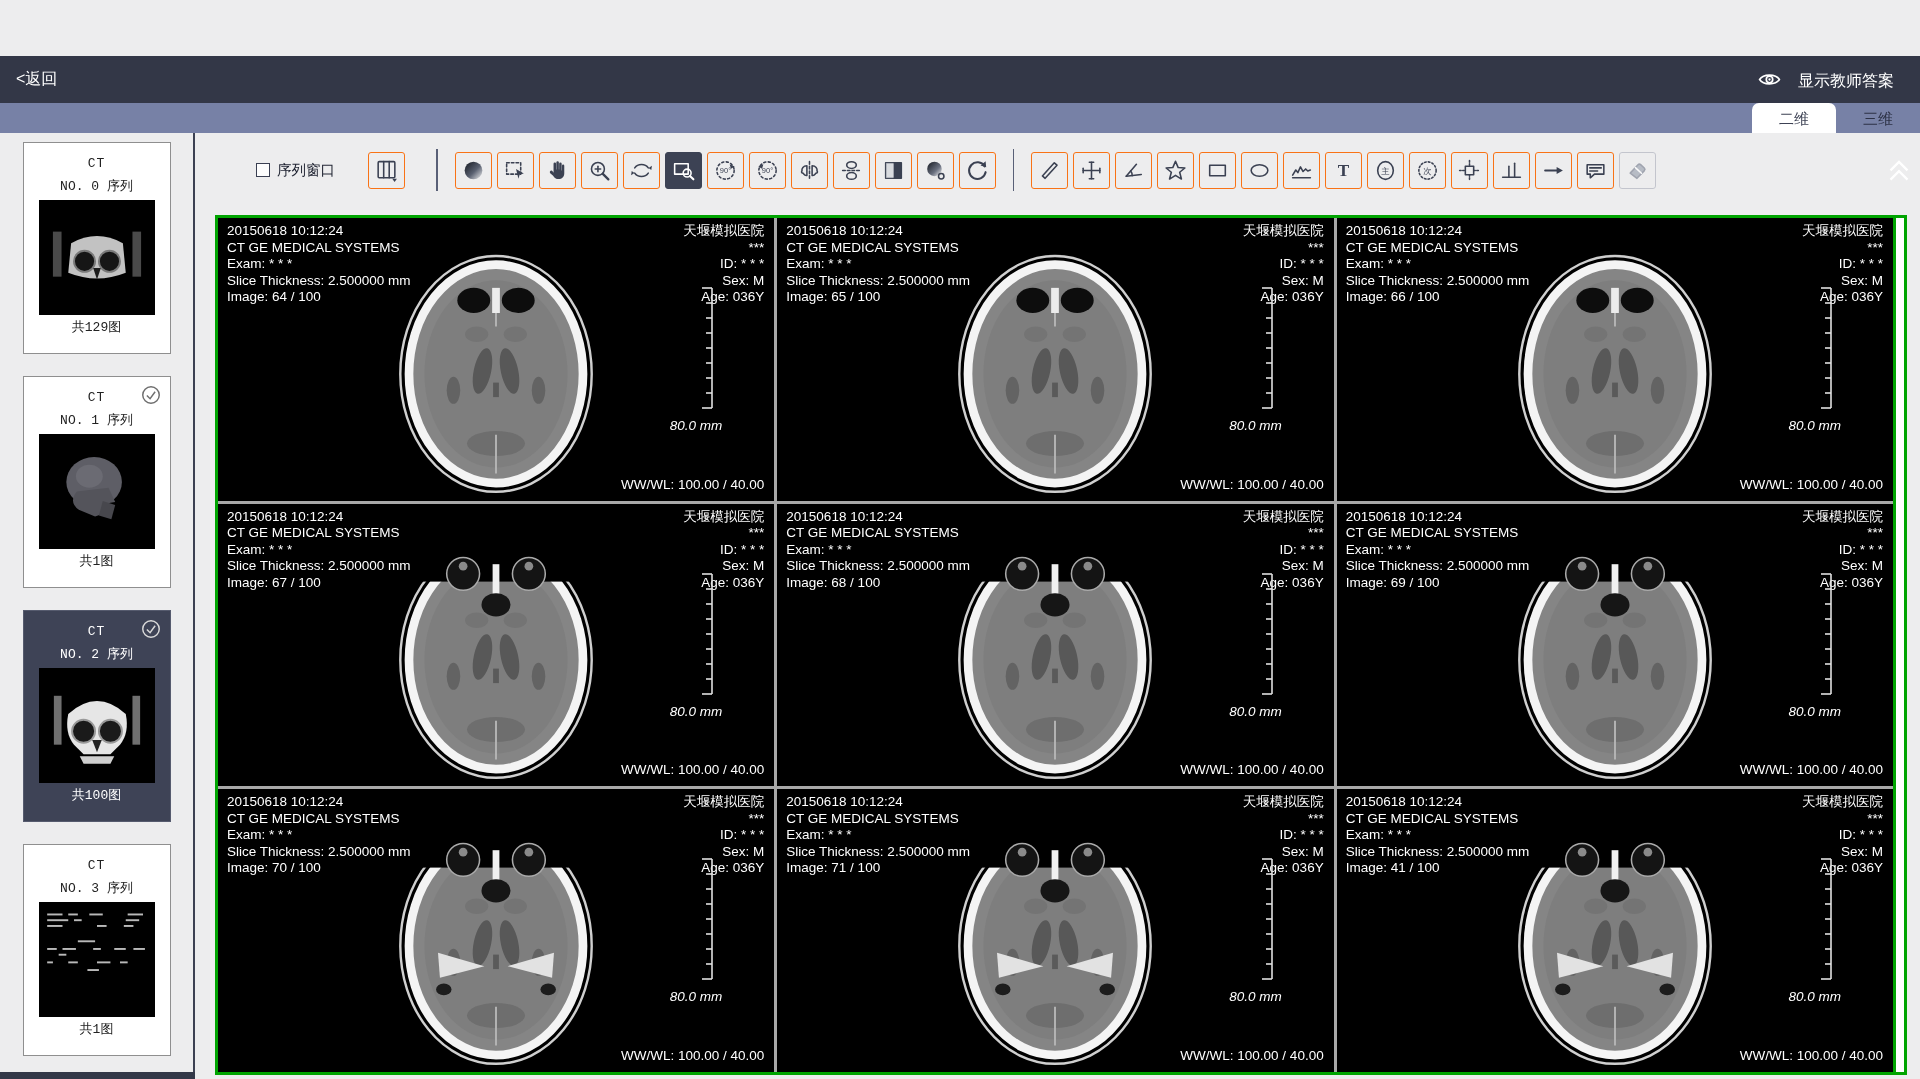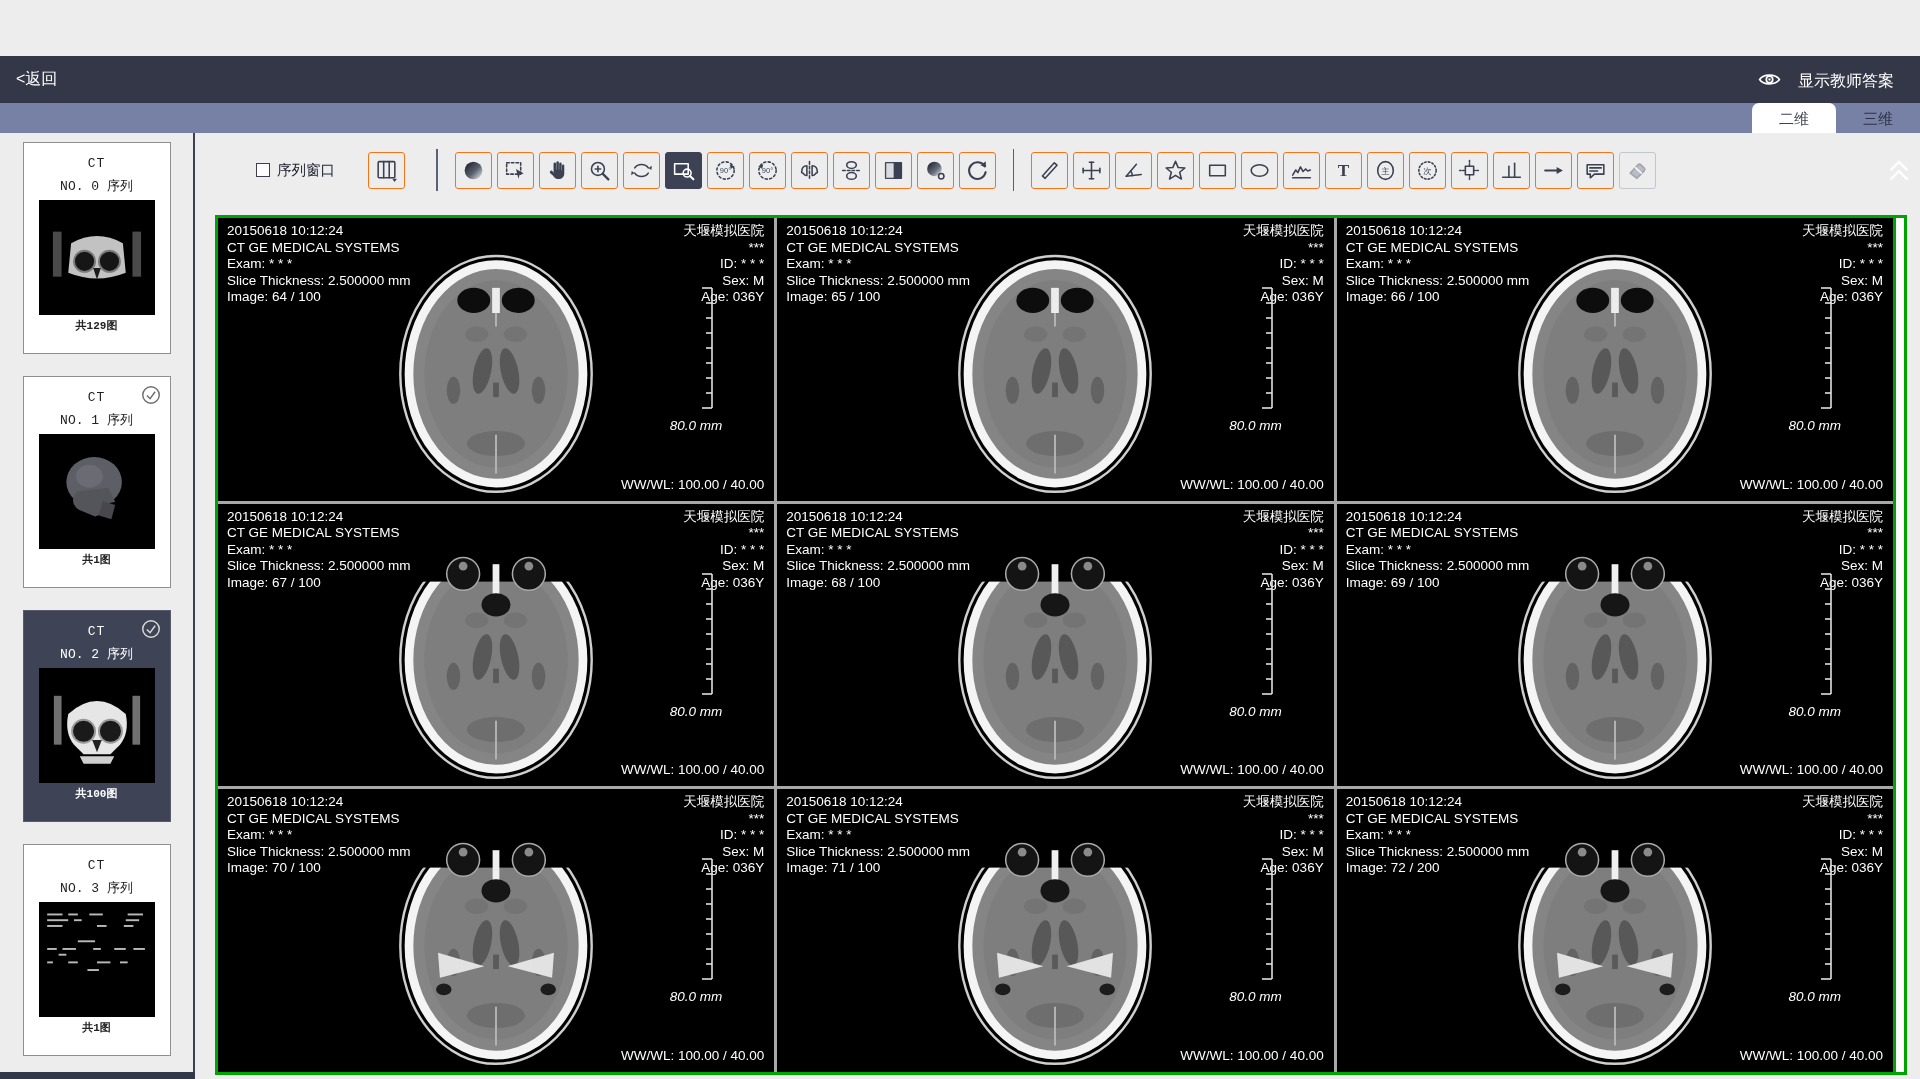--- a/index.html
+++ b/index.html
@@ -30,21 +30,21 @@
   
   .sidebar { position:absolute; left:0; top:133px; width:195px; height:939px; background:#ededee; border-right:2px solid #3c4152; }
   .cards { display:flex; flex-direction:column; align-items:center; gap:22px; padding-top:9px; }
   .card { position:relative; width:148px; height:212px; background:#fff; border:1px solid #8f8f8f; text-align:center; color:#222;
           font-family:"Liberation Mono", monospace; cursor:pointer; }
   .card.selected { background:#3e4356; color:#fff; border-color:#565b6e; }
   .card .modality { margin-top:13px; font-size:13px; letter-spacing:1px; }
   .card .sname { margin-top:6px; font-size:13px; white-space:nowrap; }
   .card .thumb { width:116px; height:115px; margin:5px auto 0; background:#000; }
   .card .thumb svg { width:116px; height:115px; display:block; }
-  .card .count { margin-top:3px; font-size:11px;font-weight:bold; }
+  .card .count { margin-top:3px; font-size:13px; }
   .card .check { position:absolute; top:7px; right:8px; width:22px; height:22px; color:#6f6f6f; }
   .card.selected .check { color:#d9d9d9; }
   .card .check svg { width:22px; height:22px; stroke:currentColor; fill:none; stroke-width:1.6; }
   .bottom-strip { position:absolute; left:0; top:1072px; width:195px; height:7px; background:#333848; }
 
   
   .toolbar { position:absolute; left:240px; top:146px; height:48px; display:flex; align-items:center; gap:5px; }
   .cb-wrap { display:flex; align-items:center; gap:7px; margin-right:28px;padding-left:16px; }
   .cb { width:14px; height:14px; border:1.5px solid #3a3f52; background:#fdfdfd; }
   .cb-label { font-size:14.5px; color:#1e2230; }
@@ -898,21 +898,21 @@
               <path d="M60 140 L108 154 L62 166 Z" fill="#e2e2e2"></path>
               <path d="M180 140 L132 154 L178 166 Z" fill="#e2e2e2"></path>
               <ellipse cx="66" cy="178" rx="8" ry="6" fill="#1d1d1d"></ellipse>
               <ellipse cx="174" cy="178" rx="8" ry="6" fill="#1d1d1d"></ellipse>
             </svg></div>
           <div class="ol tl">
             <div>20150618 10:12:24</div>
             <div>CT GE MEDICAL SYSTEMS</div>
             <div>Exam: * * *</div>
             <div>Slice Thickness: 2.500000 mm</div>
-            <div>Image: 72 / 200</div>
+            <div>Image: 41 / 100</div>
           </div>
           <div class="ol tr">
             <div>天堰模拟医院</div>
             <div>***</div>
             <div>ID: * * *</div>
             <div>Sex: M</div>
             <div>Age: 036Y</div>
           </div>
           <div class="ruler"><svg width="17" height="128" viewBox="0 0 17 128" stroke="currentColor" stroke-width="1.6" fill="none">
               <line x1="15" y1="4" x2="15" y2="124"></line>

